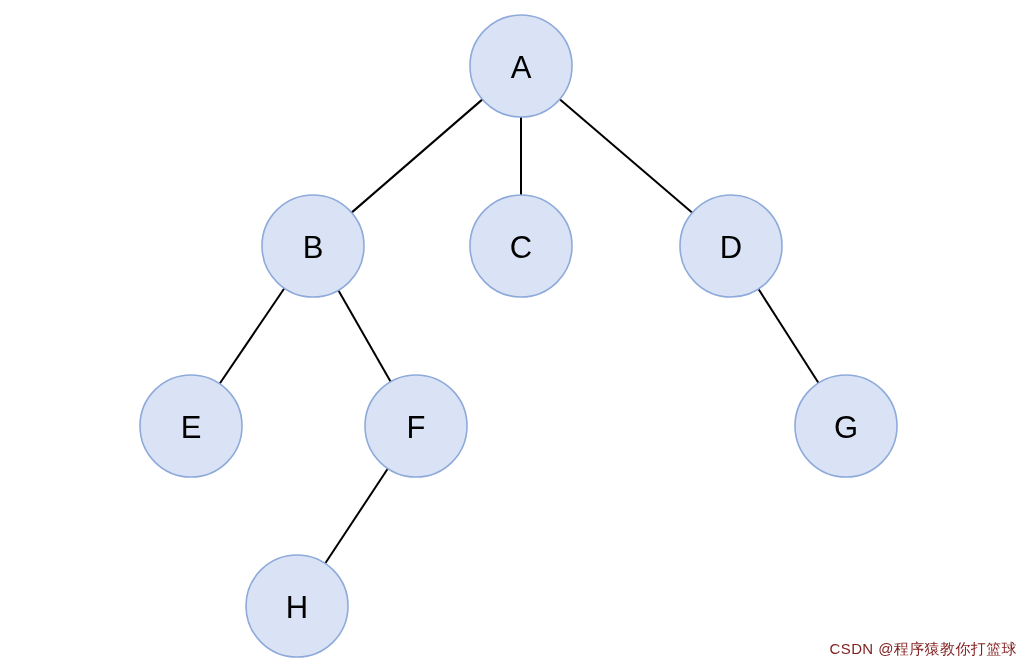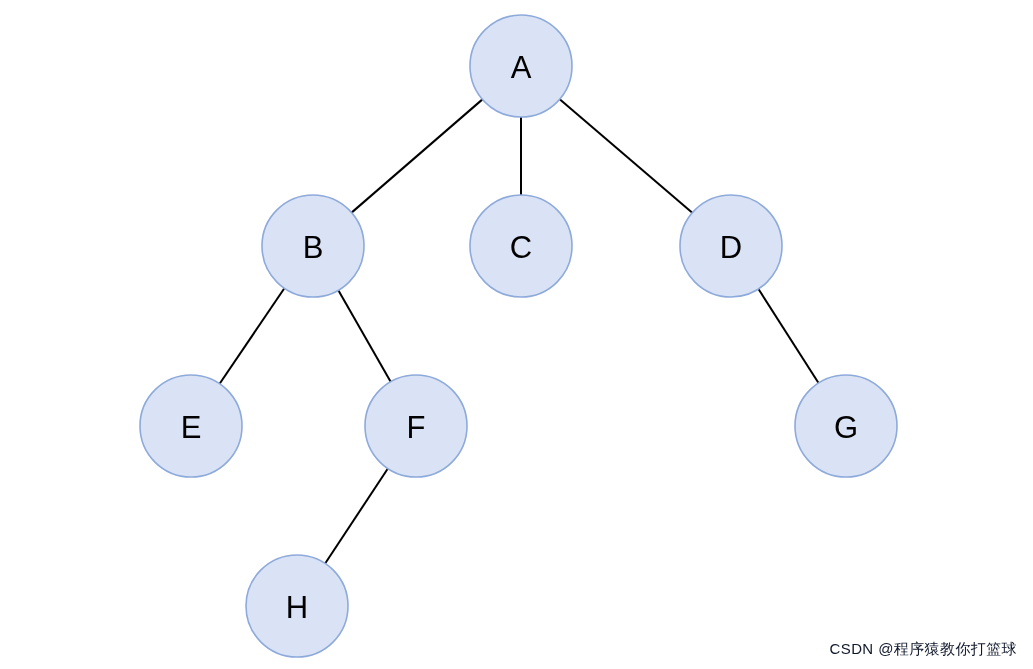--- a/index.html
+++ b/index.html
@@ -41,21 +41,21 @@
     font-family: "Liberation Sans", sans-serif;
     font-size: 31px;
     font-weight: 400;
     text-anchor: middle;
     dominant-baseline: central;
   }
   .watermark {
     position: absolute;
     right: 16px;
     bottom: 10px;
-    color: #0f172a;
+    color: #7f1d1d;
     font-family: "Liberation Sans", sans-serif;
     font-size: 15px;
     letter-spacing: 0.4px;
     white-space: nowrap;
     user-select: none;
   }
 </style>
 </head>
 <body>
 

